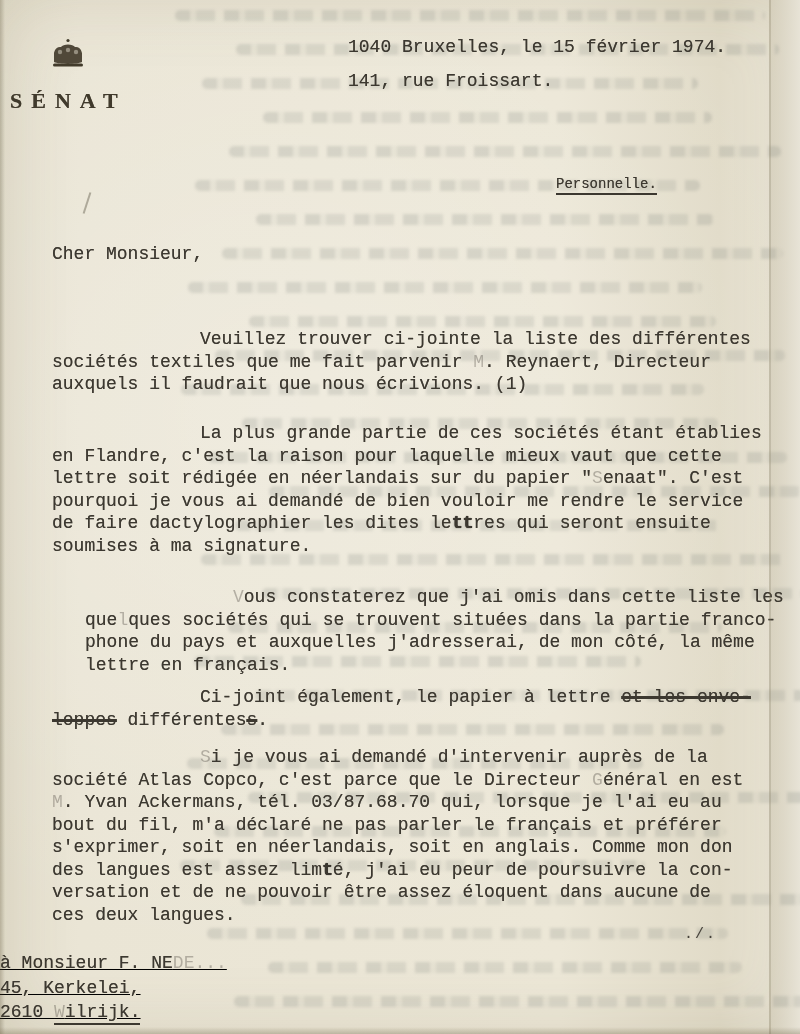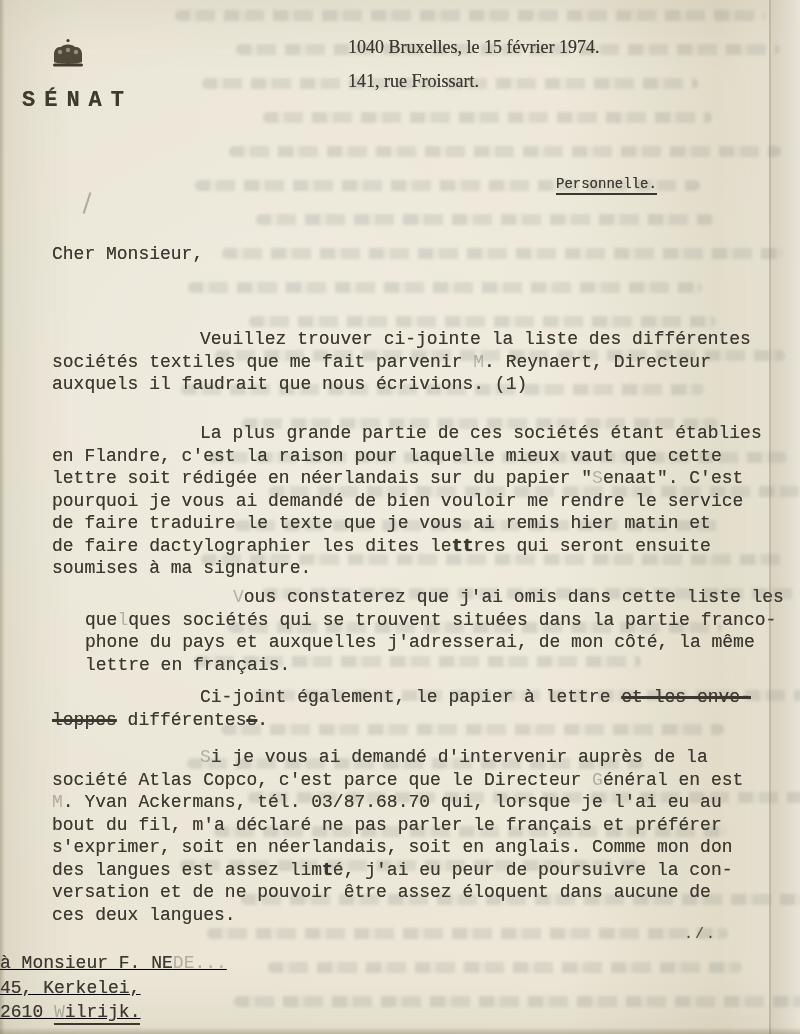--- a/index.html
+++ b/index.html
@@ -17,25 +17,25 @@
     font-size:18px;line-height:22.5px;color:#3c3830;
     text-shadow:0 0 .5px rgba(60,56,48,.65);
   }
   .para{position:absolute;left:52px;z-index:3;}
   .indent{padding-left:148px;}
   .strike{text-decoration:line-through;text-decoration-thickness:2.5px;}
   .overstrike{font-weight:bold;text-shadow:0 0 1px #2a2620,.5px 0 0 #2a2620;text-align:right;}
   .faint{color:rgba(60,56,48,.33);text-shadow:none;}
   .uline{border-bottom:2.5px solid #3c3830;padding-bottom:1px;}
   .date-block{position:absolute;left:348px;top:30px;z-index:3;}
-  .date-block .tline{line-height:34px;font-family:Liberation Serif, serif;}
+  .date-block .tline{line-height:34px;}
   .crown{position:absolute;left:48px;top:38px;z-index:3;}
   .org{
-    position:absolute;left:22px;top:88px;z-index:3;
-    font-family:Liberation Mono, monospace;font-weight:bold;
+    position:absolute;left:10px;top:88px;z-index:3;
+    font-family:Liberation Serif, serif;font-weight:bold;
     font-size:22px;letter-spacing:9px;color:#403a2c;text-shadow:0 0 .6px rgba(64,58,44,.7);
   }
   .reference{
     position:absolute;left:556px;top:176px;z-index:3;
     font-size:14px;color:#3c3830;border-bottom:2.5px solid #3c3830;padding-bottom:1px;
     text-shadow:0 0 .5px rgba(60,56,48,.65);
   }
   .salutation{position:absolute;left:52px;top:243px;z-index:3;}
   .cont-mark{position:absolute;left:684px;top:926px;z-index:3;font-size:15px;letter-spacing:2px;color:#46423a;}
   .recipient{position:absolute;left:0;top:951px;z-index:3;text-decoration:underline;}
@@ -126,21 +126,20 @@
       <div class="para" style="top: 328px;">
         <div class="tline indent"><span>Veuillez trouver ci-jointe la liste des différentes</span></div>
         <div class="tline"><span>sociétés textiles que me fait parvenir </span><span class="faint">M</span><span>. Reynaert, Directeur</span></div>
         <div class="tline"><span>auxquels il faudrait que nous écrivions. (1)</span></div>
       </div>
       <div class="para" style="top: 422px;">
         <div class="tline indent"><span>La plus grande partie de ces sociétés étant établies</span></div>
         <div class="tline"><span>en Flandre, c'est la raison pour laquelle mieux vaut que cette</span></div>
         <div class="tline"><span>lettre soit rédigée en néerlandais sur du papier "</span><span class="faint">S</span><span>enaat". C'est</span></div>
         <div class="tline"><span>pourquoi je vous ai demandé de bien vouloir me rendre le service</span></div>
-        <div class="tline"><span>de faire traduire le texte que je vous ai remis hier matin et</span></div>
         <div class="tline"><span>de faire dactylographier les dites le</span><span class="overstrike">tt</span><span>res qui seront ensuite</span></div>
         <div class="tline"><span>soumises à ma signature.</span></div>
       </div>
       <div class="para" style="top: 586px; margin-left: 33px;">
         <div class="tline indent"><span class="faint">V</span><span>ous constaterez que j'ai omis dans cette liste les</span></div>
         <div class="tline"><span>que</span><span class="faint">l</span><span>ques sociétés qui se trouvent situées dans la partie franco-</span></div>
         <div class="tline"><span>phone du pays et auxquelles j'adresserai, de mon côté, la même</span></div>
         <div class="tline"><span>lettre en français.</span></div>
       </div>
       <div class="para" style="top: 686px;">

